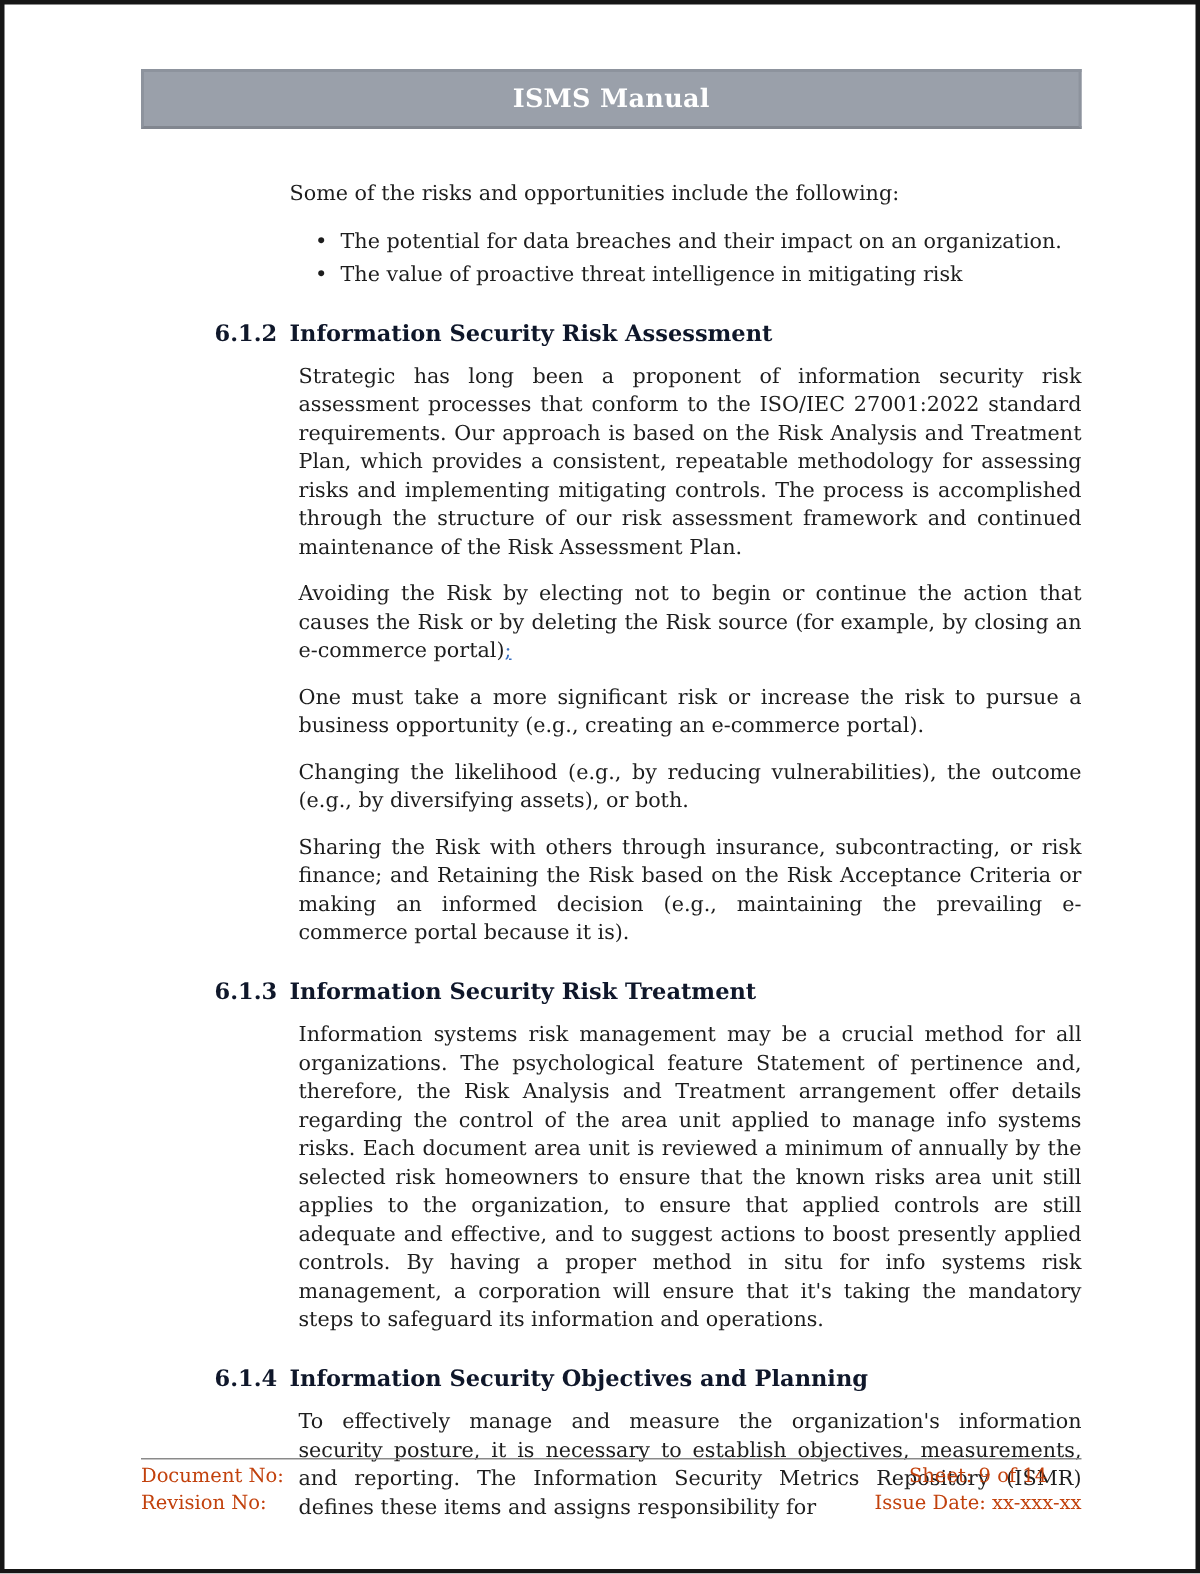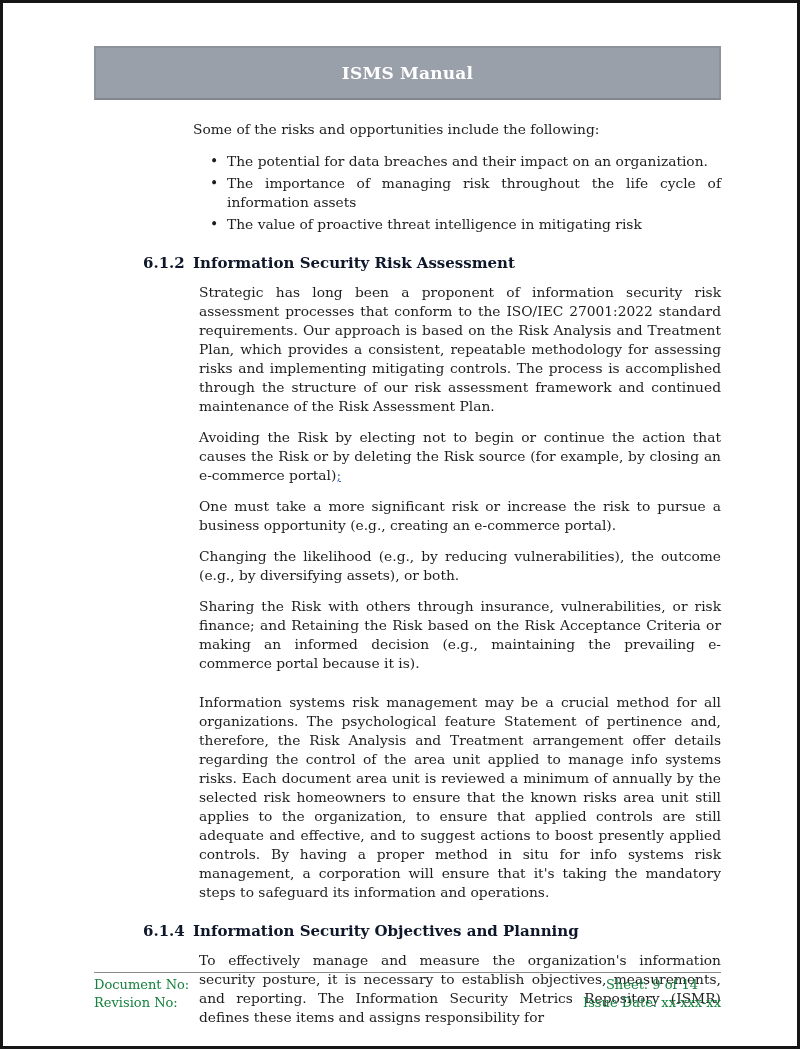--- a/index.html
+++ b/index.html
@@ -10,21 +10,21 @@
     position:relative;
     width:800px; height:1049px;
     background:#ffffff;
     border:3px solid #161616;
     overflow:hidden;
   }
 
   .header-bar {
     position:absolute;
     left:91px; top:43px;
-    width:627px; height:54px;
+    width:627px; height:40px;
     background:#9aa0aa;
     border:2px solid #8d939d;
     border-bottom-color:#81868f;
     display:flex; align-items:center; justify-content:center;
   }
   .header-bar h1 {
     color:#ffffff;
     font-size:17px;
     font-weight:bold;
     letter-spacing:0.2px;
@@ -81,58 +81,61 @@
   }
 
   .footer {
     position:absolute;
     left:91px; top:969px;
     width:627px;
     border-top:1.5px solid #8a8a8a;
     padding-top:3px;
     display:flex;
     justify-content:space-between;
-    color:#15803d;
+    color:#c2410c;
     font-size:13px;
     line-height:18px;
   }
   .footer .right { text-align:center; }
 </style>
 </head>
 <body>
 
 <div class="page">
 
   <div class="header-bar">
     <h1>ISMS Manual</h1>
   </div>
 
   <div class="content">
 
     <p class="intro">Some of the risks and opportunities include the following:</p>
 
     <ul class="bullets">
       <li>The potential for data breaches and their impact on an organization.</li>
-      <li>The importance of managing risk throughout the life cycle of information assets</li>
       <li>The value of proactive threat intelligence in mitigating risk</li>
     </ul>
 
     <div class="section">
       <div class="sec-head">
         <span class="sec-num">6.1.2</span>
         <span class="sec-title">Information Security Risk Assessment</span>
       </div>
       <p>Strategic has long been a proponent of information security risk assessment processes that conform to the ISO/IEC 27001:2022 standard requirements. Our approach is based on the Risk Analysis and Treatment Plan, which provides a consistent, repeatable methodology for assessing risks and implementing mitigating controls. The process is accomplished through the structure of our risk assessment framework and continued maintenance of the Risk Assessment Plan.</p>
       <p><span>Avoiding the Risk by electing not to begin or continue the action that causes the Risk or by deleting the Risk source (for example, by closing an e-commerce portal)</span><span class="tracked">;</span></p>
       <p>One must take a more significant risk or increase the risk to pursue a business opportunity (e.g., creating an e-commerce portal).</p>
       <p>Changing the likelihood (e.g., by reducing vulnerabilities), the outcome (e.g., by diversifying assets), or both.</p>
-      <p>Sharing the Risk with others through insurance, vulnerabilities, or risk finance; and Retaining the Risk based on the Risk Acceptance Criteria or making an informed decision (e.g., maintaining the prevailing e-commerce portal because it is).</p>
+      <p>Sharing the Risk with others through insurance, subcontracting, or risk finance; and Retaining the Risk based on the Risk Acceptance Criteria or making an informed decision (e.g., maintaining the prevailing e-commerce portal because it is).</p>
     </div>
 
     <div class="section">
+      <div class="sec-head">
+        <span class="sec-num">6.1.3</span>
+        <span class="sec-title">Information Security Risk Treatment</span>
+      </div>
       <p>Information systems risk management may be a crucial method for all organizations. The psychological feature Statement of pertinence and, therefore, the Risk Analysis and Treatment arrangement offer details regarding the control of the area unit applied to manage info systems risks. Each document area unit is reviewed a minimum of annually by the selected risk homeowners to ensure that the known risks area unit still applies to the organization, to ensure that applied controls are still adequate and effective, and to suggest actions to boost presently applied controls. By having a proper method in situ for info systems risk management, a corporation will ensure that it's taking the mandatory steps to safeguard its information and operations.</p>
     </div>
 
     <div class="section">
       <div class="sec-head">
         <span class="sec-num">6.1.4</span>
         <span class="sec-title">Information Security Objectives and Planning</span>
       </div>
       <p>To effectively manage and measure the organization's information security posture, it is necessary to establish objectives, measurements, and reporting. The Information Security Metrics Repository (ISMR) defines these items and assigns responsibility for</p>
     </div>

